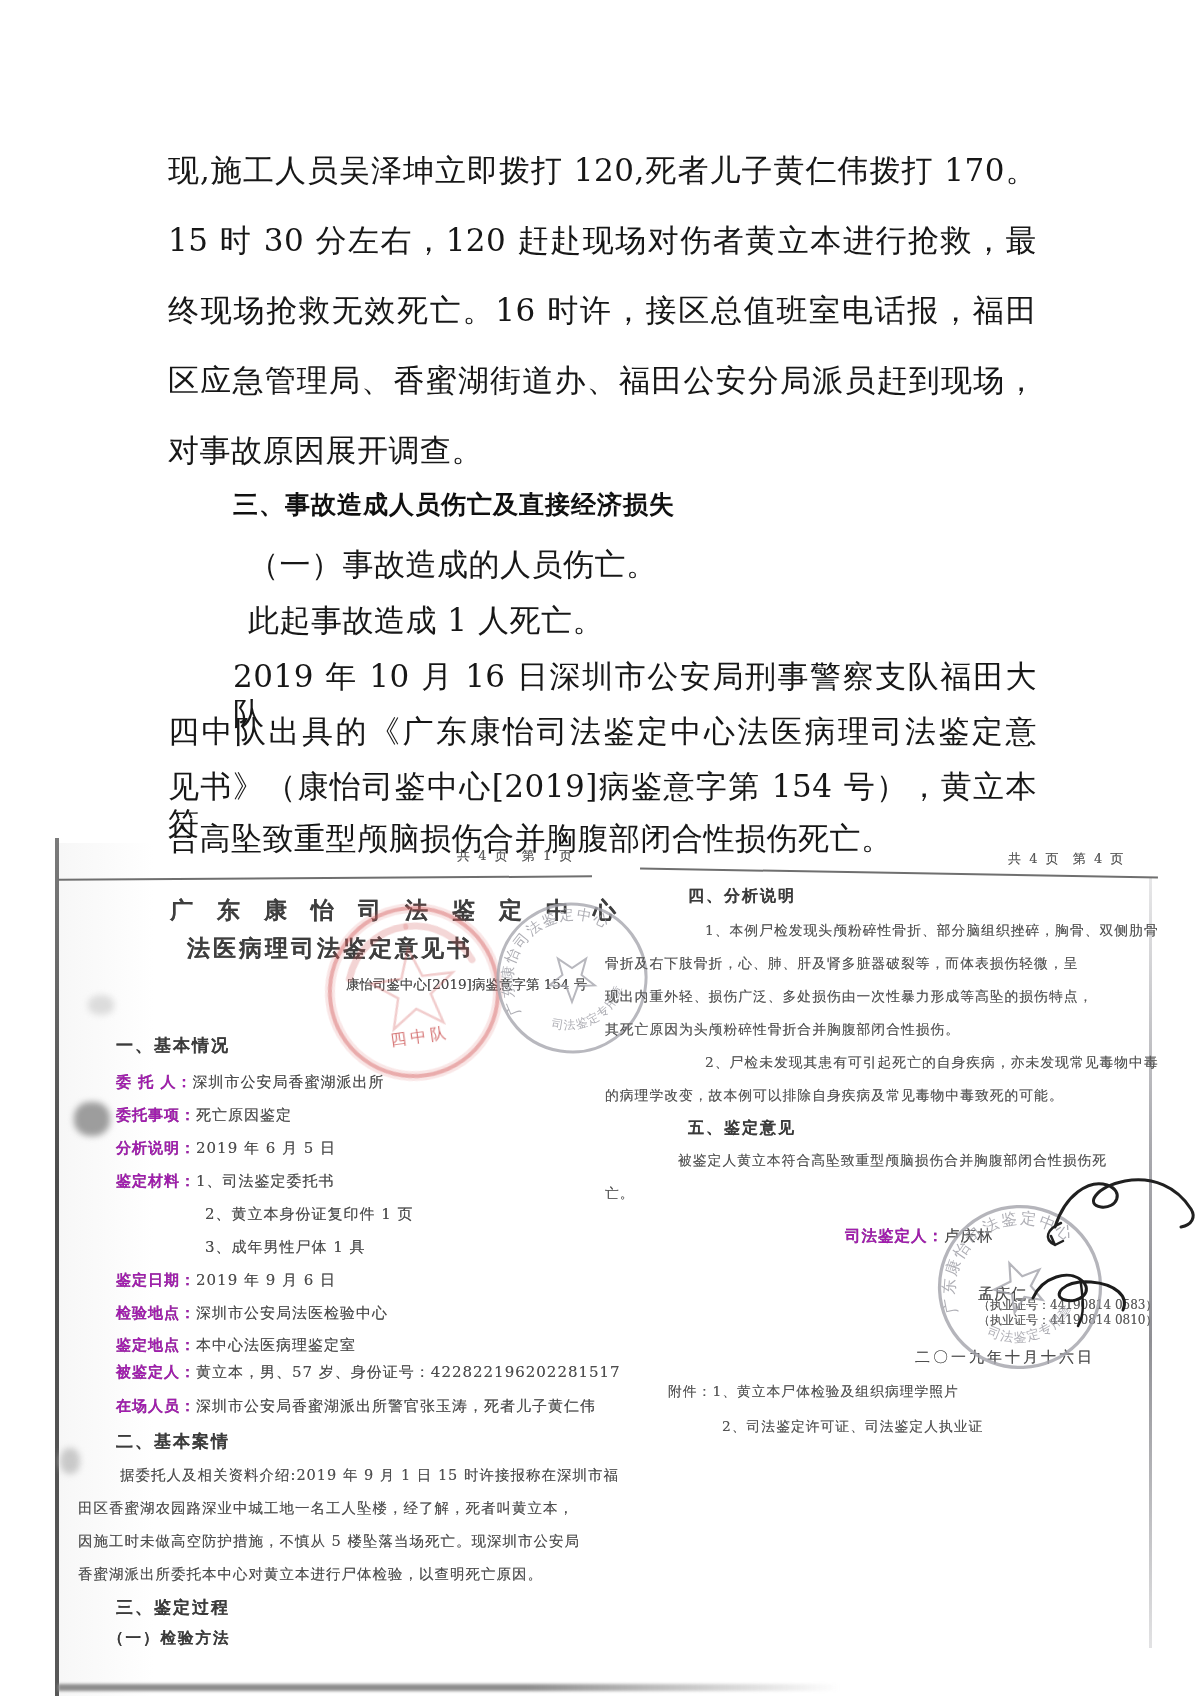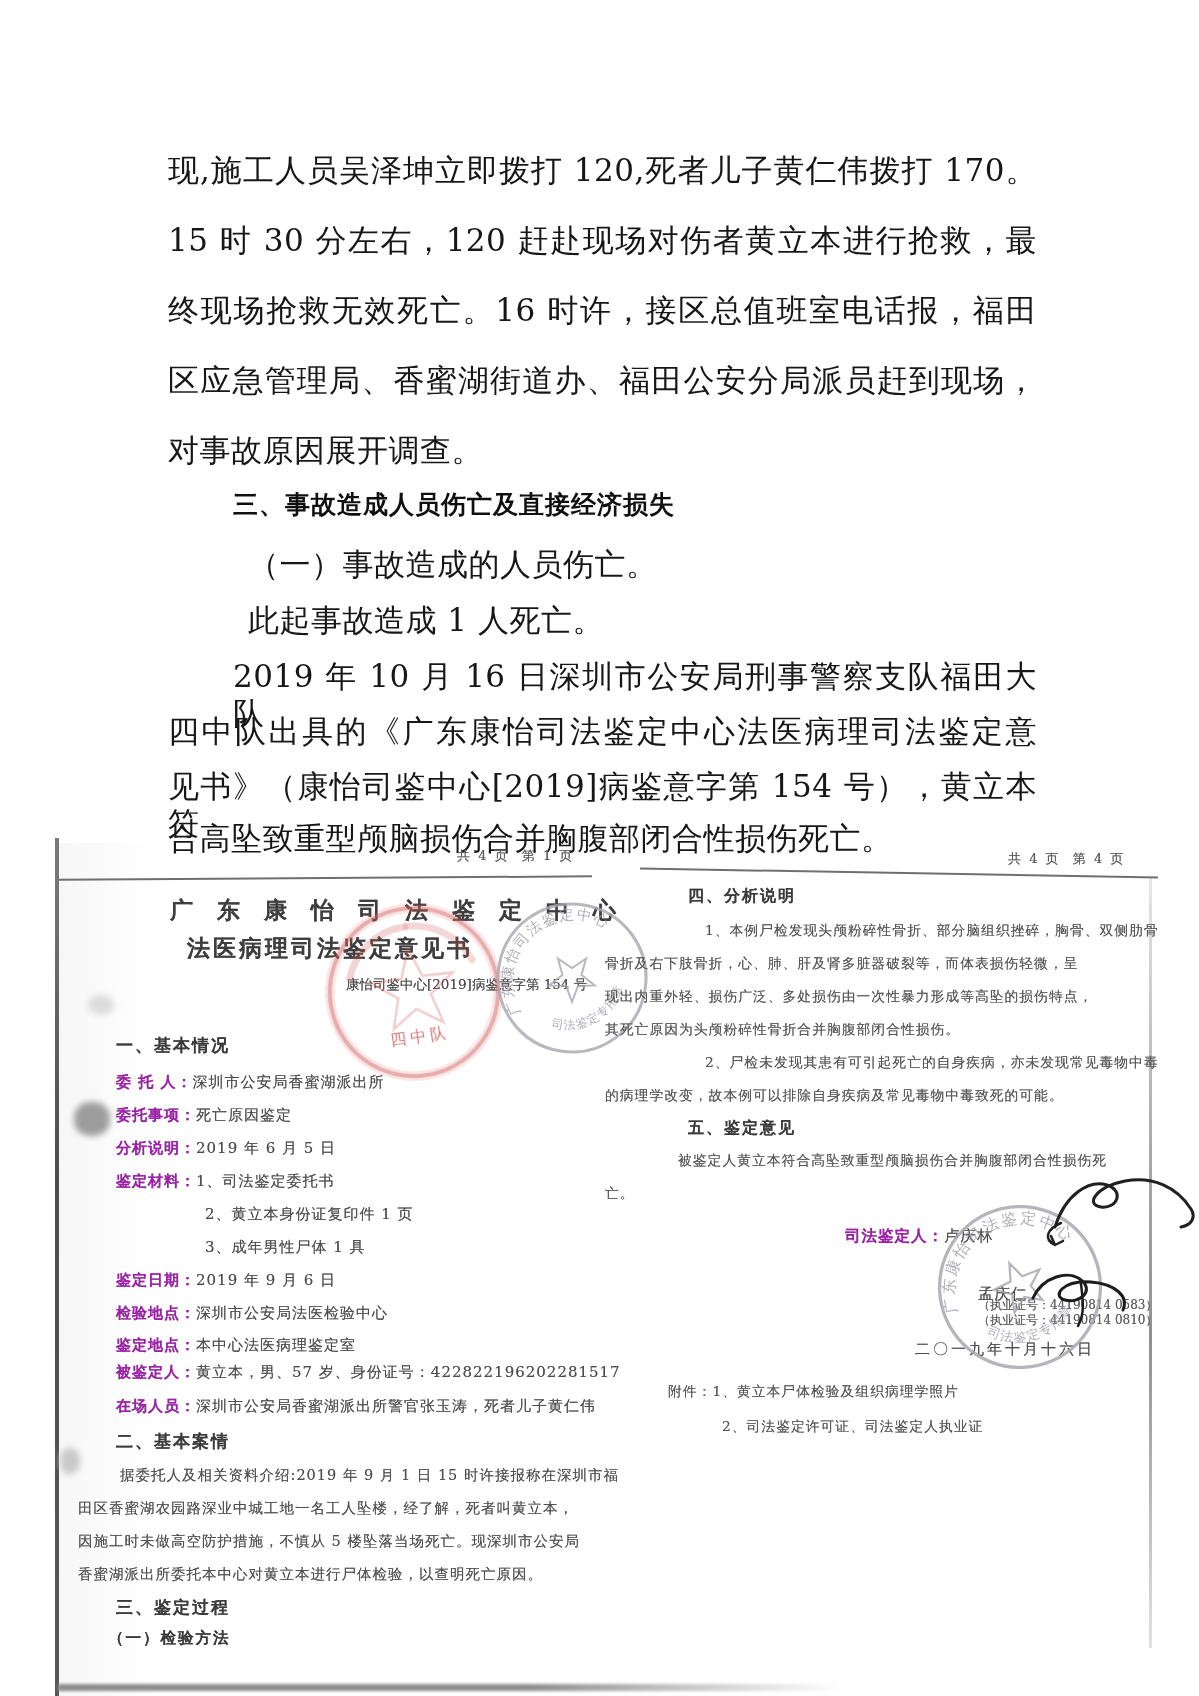--- a/index.html
+++ b/index.html
@@ -31,21 +31,21 @@
     position:absolute;font-family:"DejaVu Sans","Liberation Sans",sans-serif;
     font-weight:700;font-size:17px;color:#3b3b3b;white-space:pre;letter-spacing:2px;
     text-shadow:0 0 .5px #777;
   }
   .s-row{position:absolute;font-size:15px;white-space:pre;text-shadow:0 0 .5px #8a8a8a;}
   .s-row .lab{font-family:"DejaVu Sans","Liberation Sans",sans-serif;font-weight:700;color:#a21caf;letter-spacing:1px;}
   .s-row .val{color:#4d4d4d;letter-spacing:1px;}
   .s-body{position:absolute;font-size:14.5px;color:#4f4f4f;white-space:pre;letter-spacing:1px;text-shadow:0 0 .6px #8f8f8f;}
   .s-body.rp{font-size:13.8px;color:#555;}
   .s-small{position:absolute;font-size:12px;color:#5b5b5b;white-space:pre;text-shadow:0 0 .5px #909090;}
-  .s-date{position:absolute;font-size:15px;color:#4e4e4e;letter-spacing:3px;white-space:pre;text-shadow:0 0 .6px #8f8f8f;}
+  .s-date{position:absolute;font-size:15px;color:#4e4e4e;letter-spacing:3px;white-space:pre;text-shadow:0 0 .6px #8f8f8f;margin-top:8px;}
   .seal{position:absolute;pointer-events:none;}
   .sig{position:absolute;}
   
   .edge-left{position:absolute;left:55px;top:838px;width:4px;height:858px;background:linear-gradient(#7b7b7b,#4c4c4c 40%,#585858);}
   .edge-right{position:absolute;left:1149px;top:878px;width:3px;height:770px;background:linear-gradient(rgba(160,160,165,.25),#a9a9ae 35%,#8f8f94 60%,rgba(160,160,165,.3));}
   .smudge-bottom{position:absolute;left:58px;top:1684px;width:782px;height:7px;background:linear-gradient(to right,#8d8d8d 60%,rgba(141,141,141,0));filter:blur(1.5px);}
   .blob{position:absolute;border-radius:45%;filter:blur(3px);}
   .shade{position:absolute;left:58px;top:843px;width:95px;height:853px;background:linear-gradient(to right,#f0f0f0,#ffffff);opacity:.55;}
 </style>
 </head>

